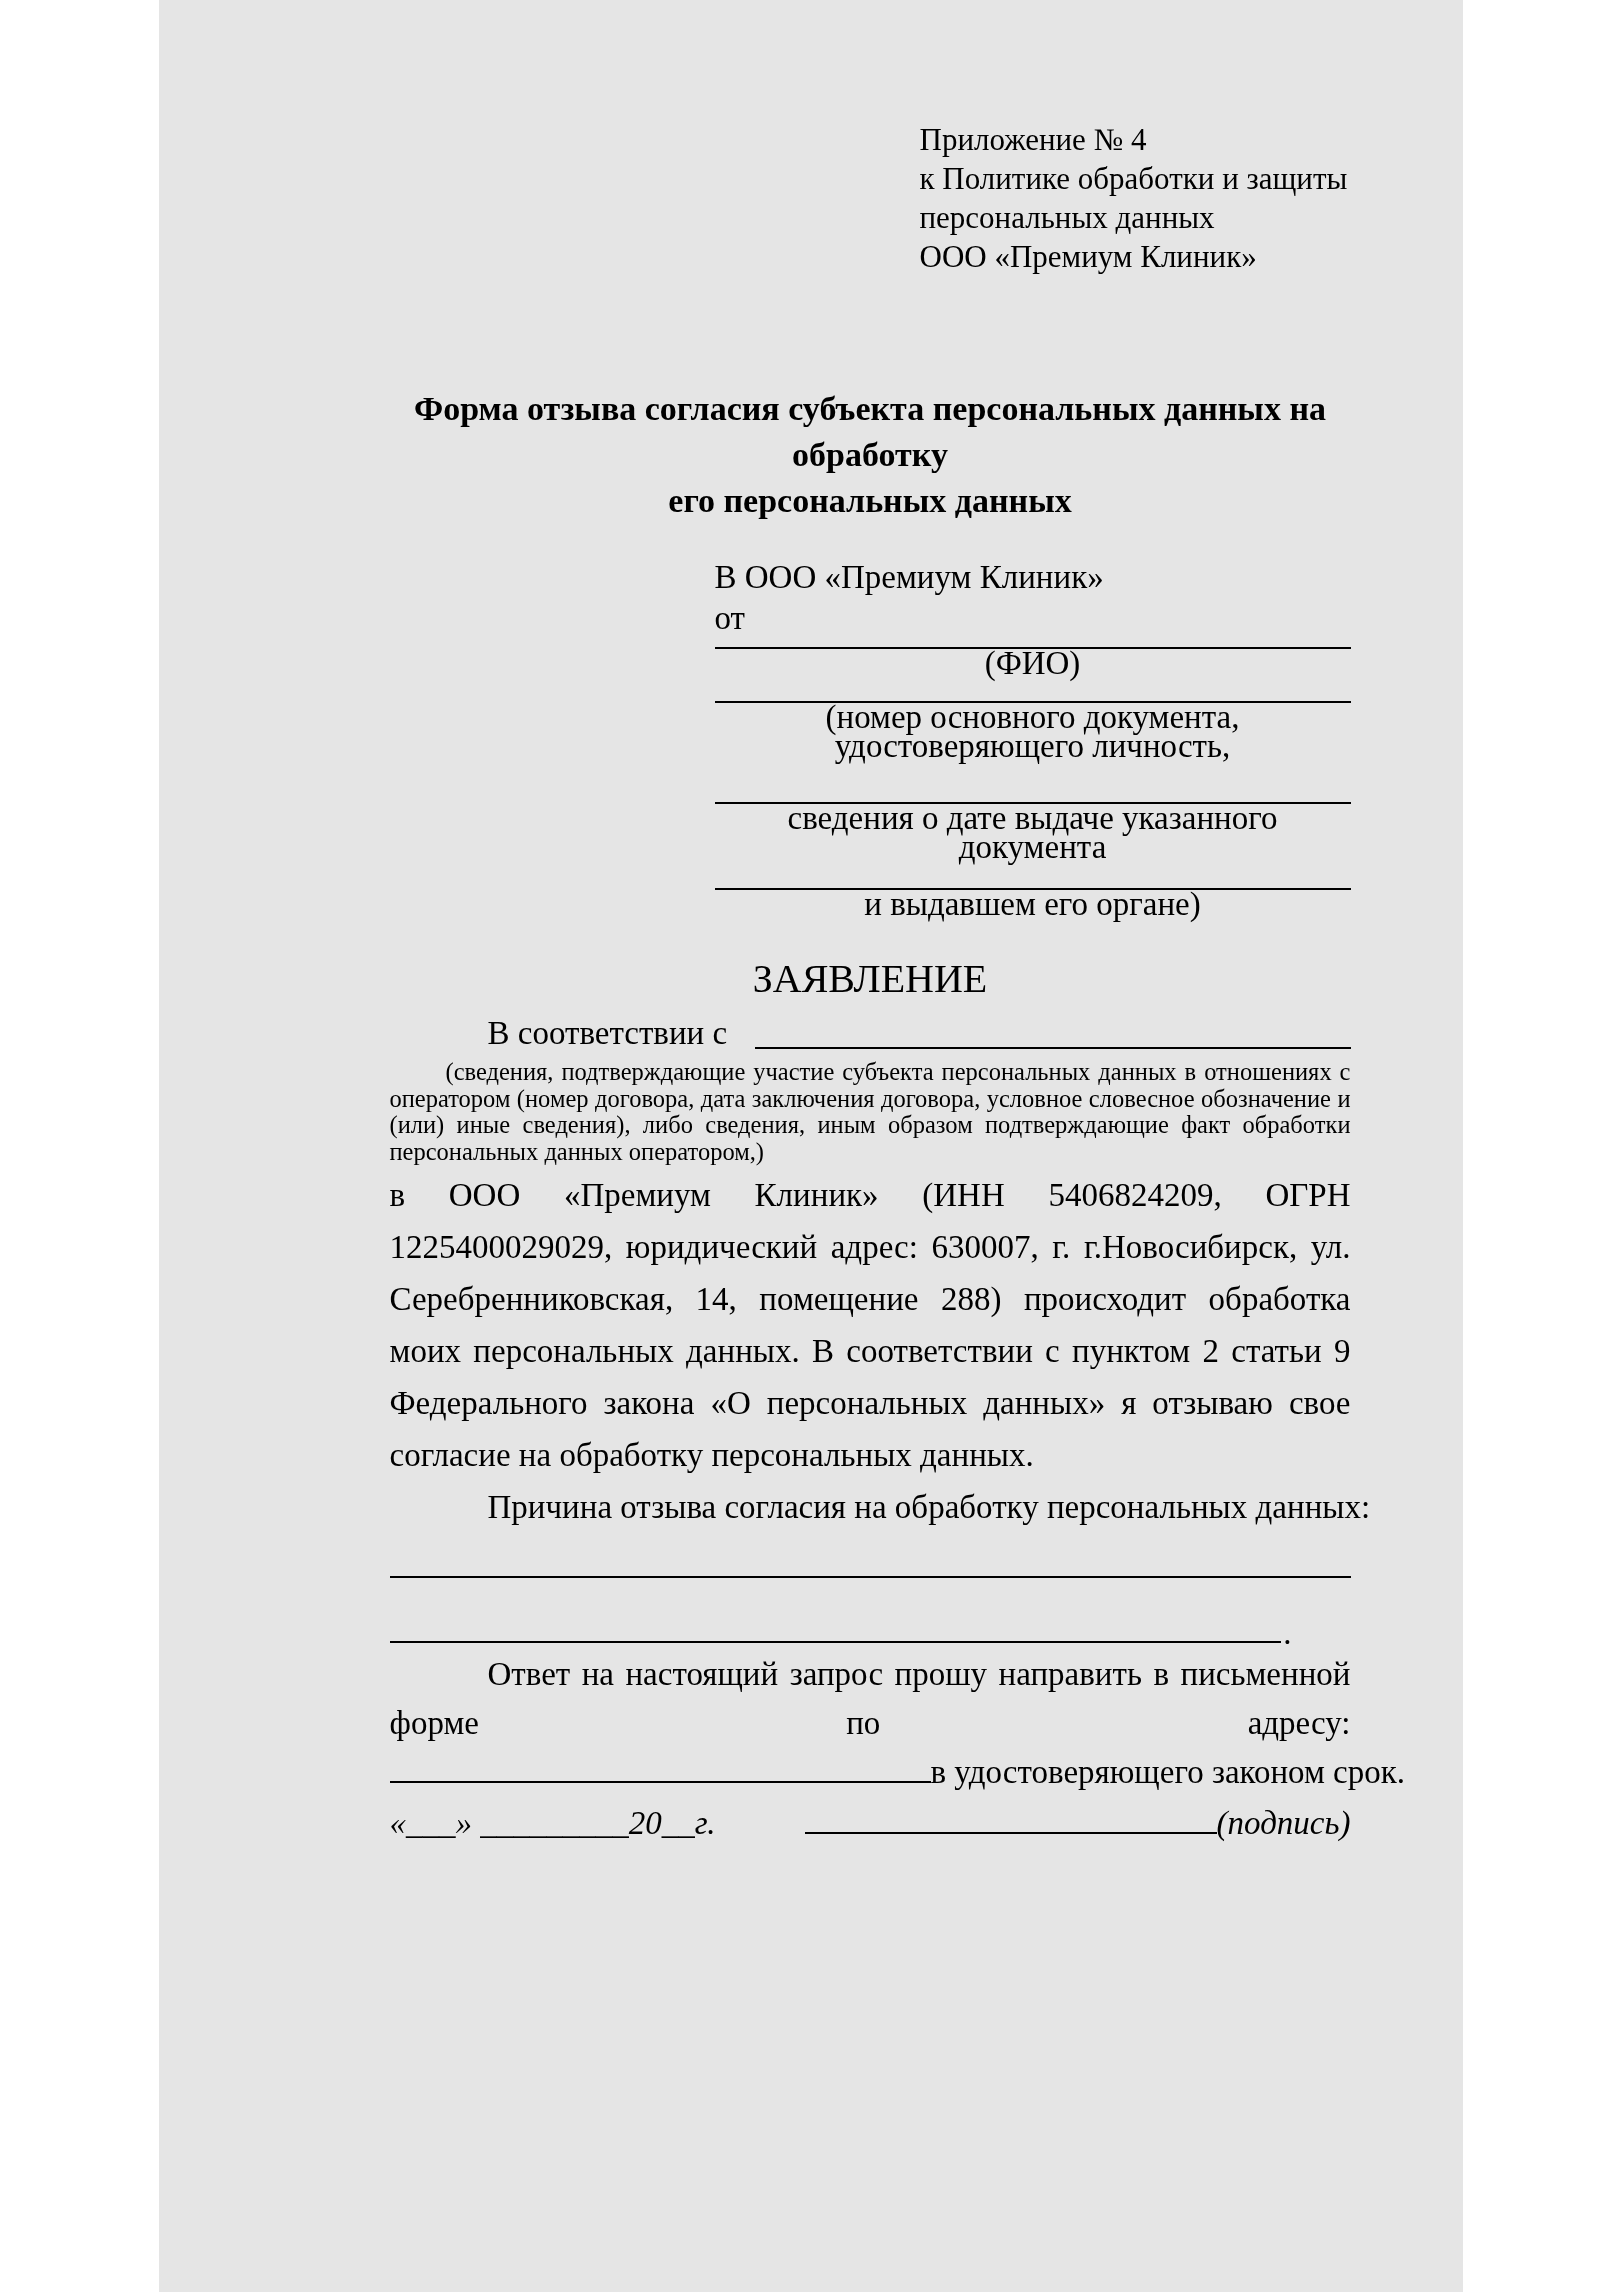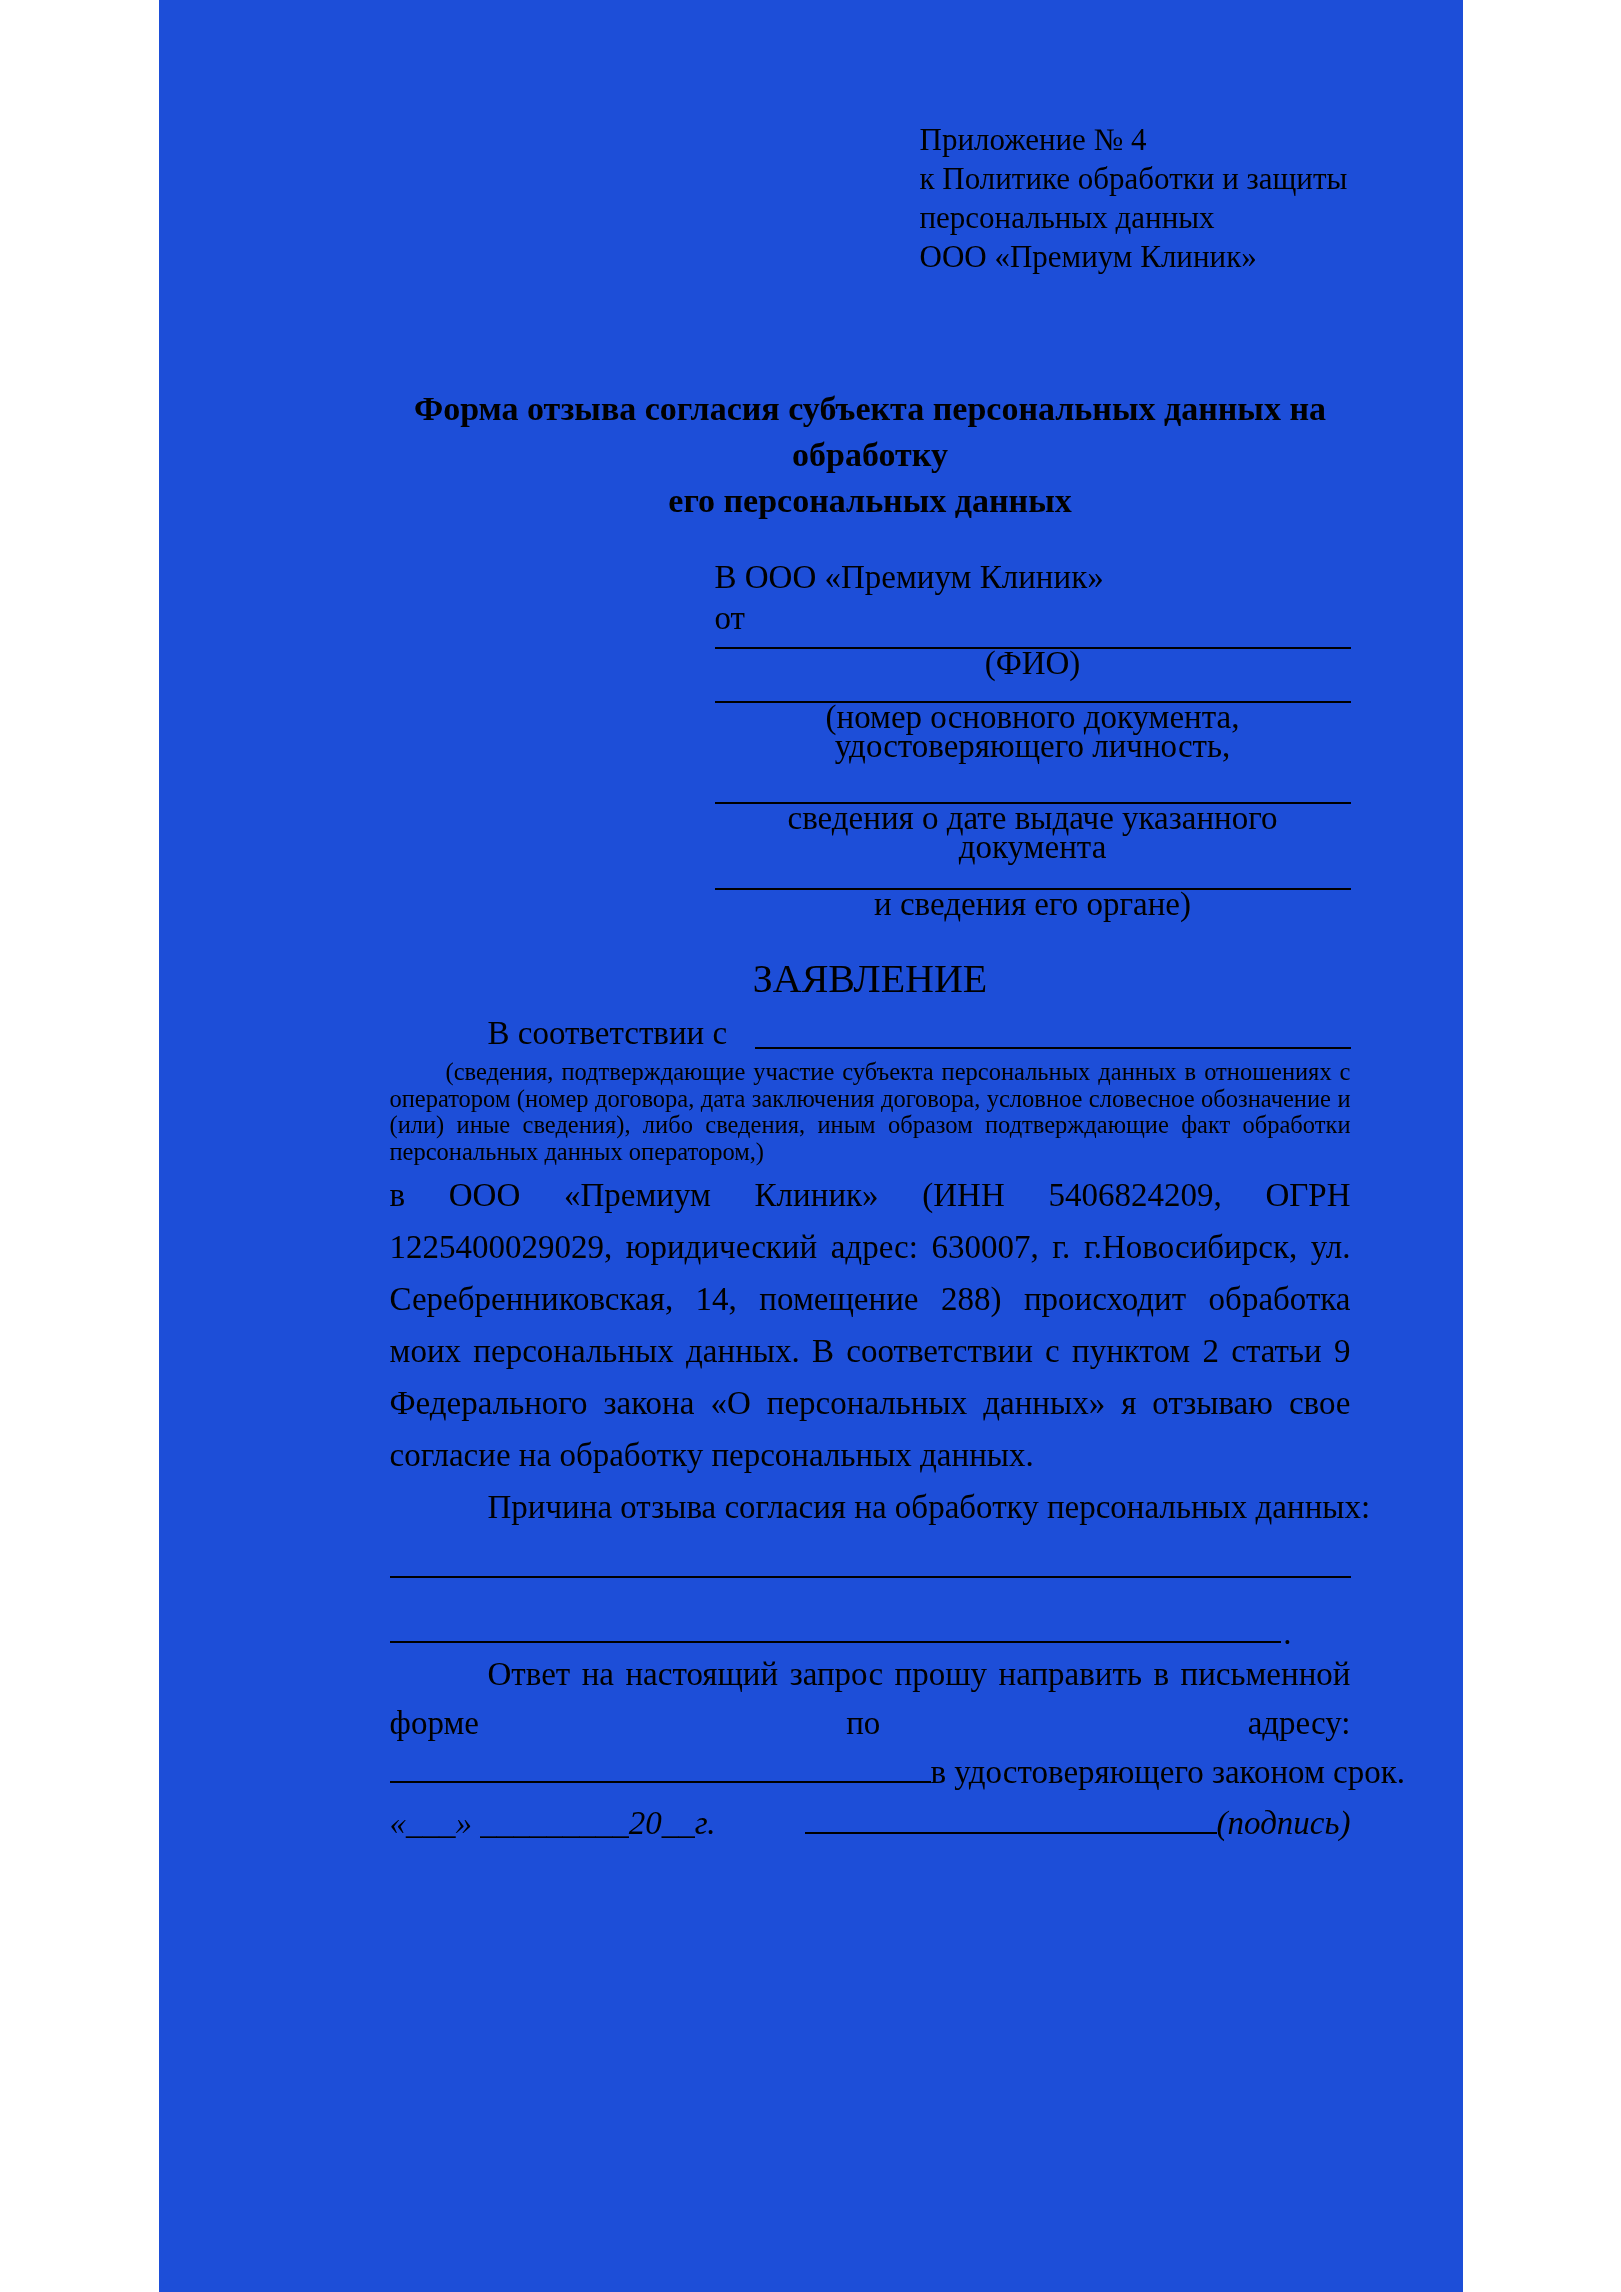--- a/index.html
+++ b/index.html
@@ -2,21 +2,21 @@
 <html><head>
 <meta charset="utf-8">
 <style>
   * { margin: 0; padding: 0; box-sizing: border-box; }
   html, body { background: #ffffff; }
   .page {
     position: relative;
     width: 1304px;
     height: 2293px;
     margin: 0 auto;
-    background: #1d4ed8;
+    background: #e5e5e5;
     color: #000000;
     font-family: "Liberation Serif", "DejaVu Serif", serif;
     font-size: 33px;
     padding: 120px 112px 0 231px;
     overflow: hidden;
   }
 
   
   .appendix { width: 431px; margin-left: auto; font-size: 31px; line-height: 39px; }
   .appendix div { white-space: nowrap; }
@@ -83,21 +83,21 @@
   <div class="addressee">
     <div class="addr-line">В ООО «Премиум Клиник»</div>
     <div class="addr-line">от</div>
     <div class="blank b1"></div>
     <div class="cap">(ФИО)</div>
     <div class="blank b2"></div>
     <div class="cap">(номер основного документа, удостоверяющего личность,</div>
     <div class="blank b3"></div>
     <div class="cap">сведения о дате выдаче указанного документа</div>
     <div class="blank b4"></div>
-    <div class="cap">и сведения его органе)</div>
+    <div class="cap">и выдавшем его органе)</div>
   </div>
 
   <div class="statement-heading">ЗАЯВЛЕНИЕ</div>
 
   <div class="intro-row">
     <span class="intro-prefix">В соответствии с</span>
     <span class="fill-blank"></span>
   </div>
 
   <div class="footnote">(сведения, подтверждающие участие субъекта персональных данных в отношениях с оператором (номер договора, дата заключения договора, условное словесное обозначение и (или) иные сведения), либо сведения, иным образом подтверждающие факт обработки персональных данных оператором,)</div>

